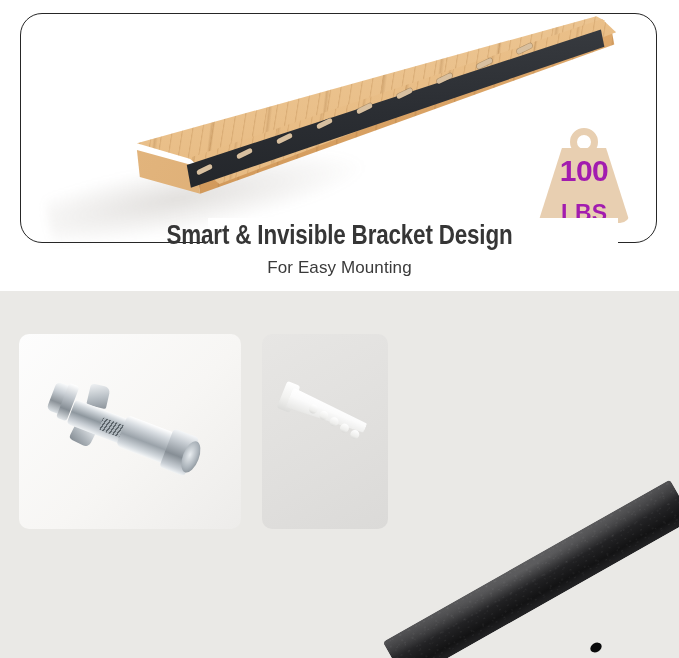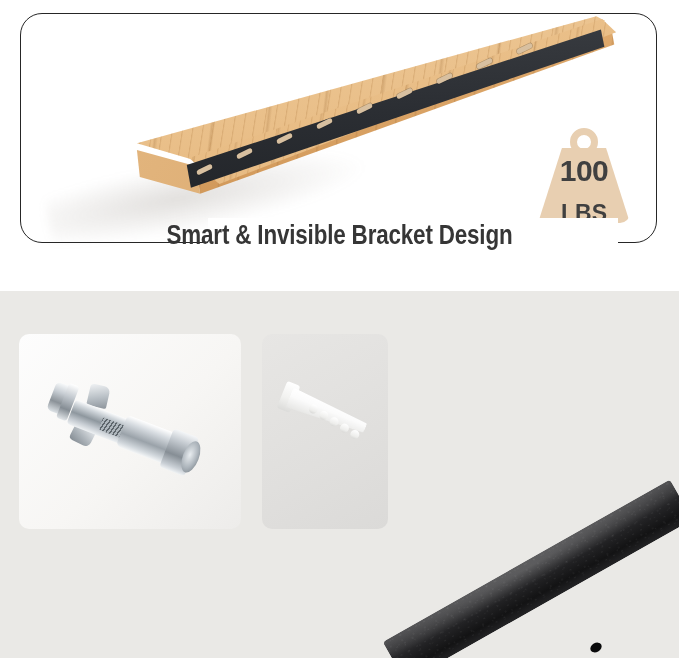--- a/index.html
+++ b/index.html
@@ -171,21 +171,21 @@
     width: 92px; height: 75px;
     background: #e8cfb1;
     border-radius: 12px 12px 10px 10px;
     clip-path: polygon(26% 0%, 74% 0%, 100% 100%, 0% 100%);
   }
   #weight-text {
     position: absolute;
     left: 4px; top: 28px;
     width: 92px;
     text-align: center;
-    color: #404040;
+    color: #a21caf;
     line-height: 1;
   }
   #weight-num {
     display: block;
     font-size: 30px;
     font-weight: 700;
     letter-spacing: -0.5px;
   }
   #weight-unit {
     display: block;
@@ -417,20 +417,21 @@
       <div id="weight-hook"></div>
       <div id="weight-body"></div>
       <div id="weight-text">
         <span id="weight-num">100</span>
         <span id="weight-unit">LBS</span>
       </div>
     </div>
 
     <div id="headline-mask"></div>
     <div id="headline">Smart &amp; Invisible Bracket Design</div>
+    <div id="subheadline">For Easy Mounting</div>
   </div>
 
   <div id="bottom-section">
 
     <div id="panel-metal">
       <div id="metal-anchor">
         <div class="ma" id="ma-head"></div>
         <div class="ma" id="ma-washer"></div>
         <div class="ma" id="ma-wing1"></div>
         <div class="ma" id="ma-wing2"></div>

